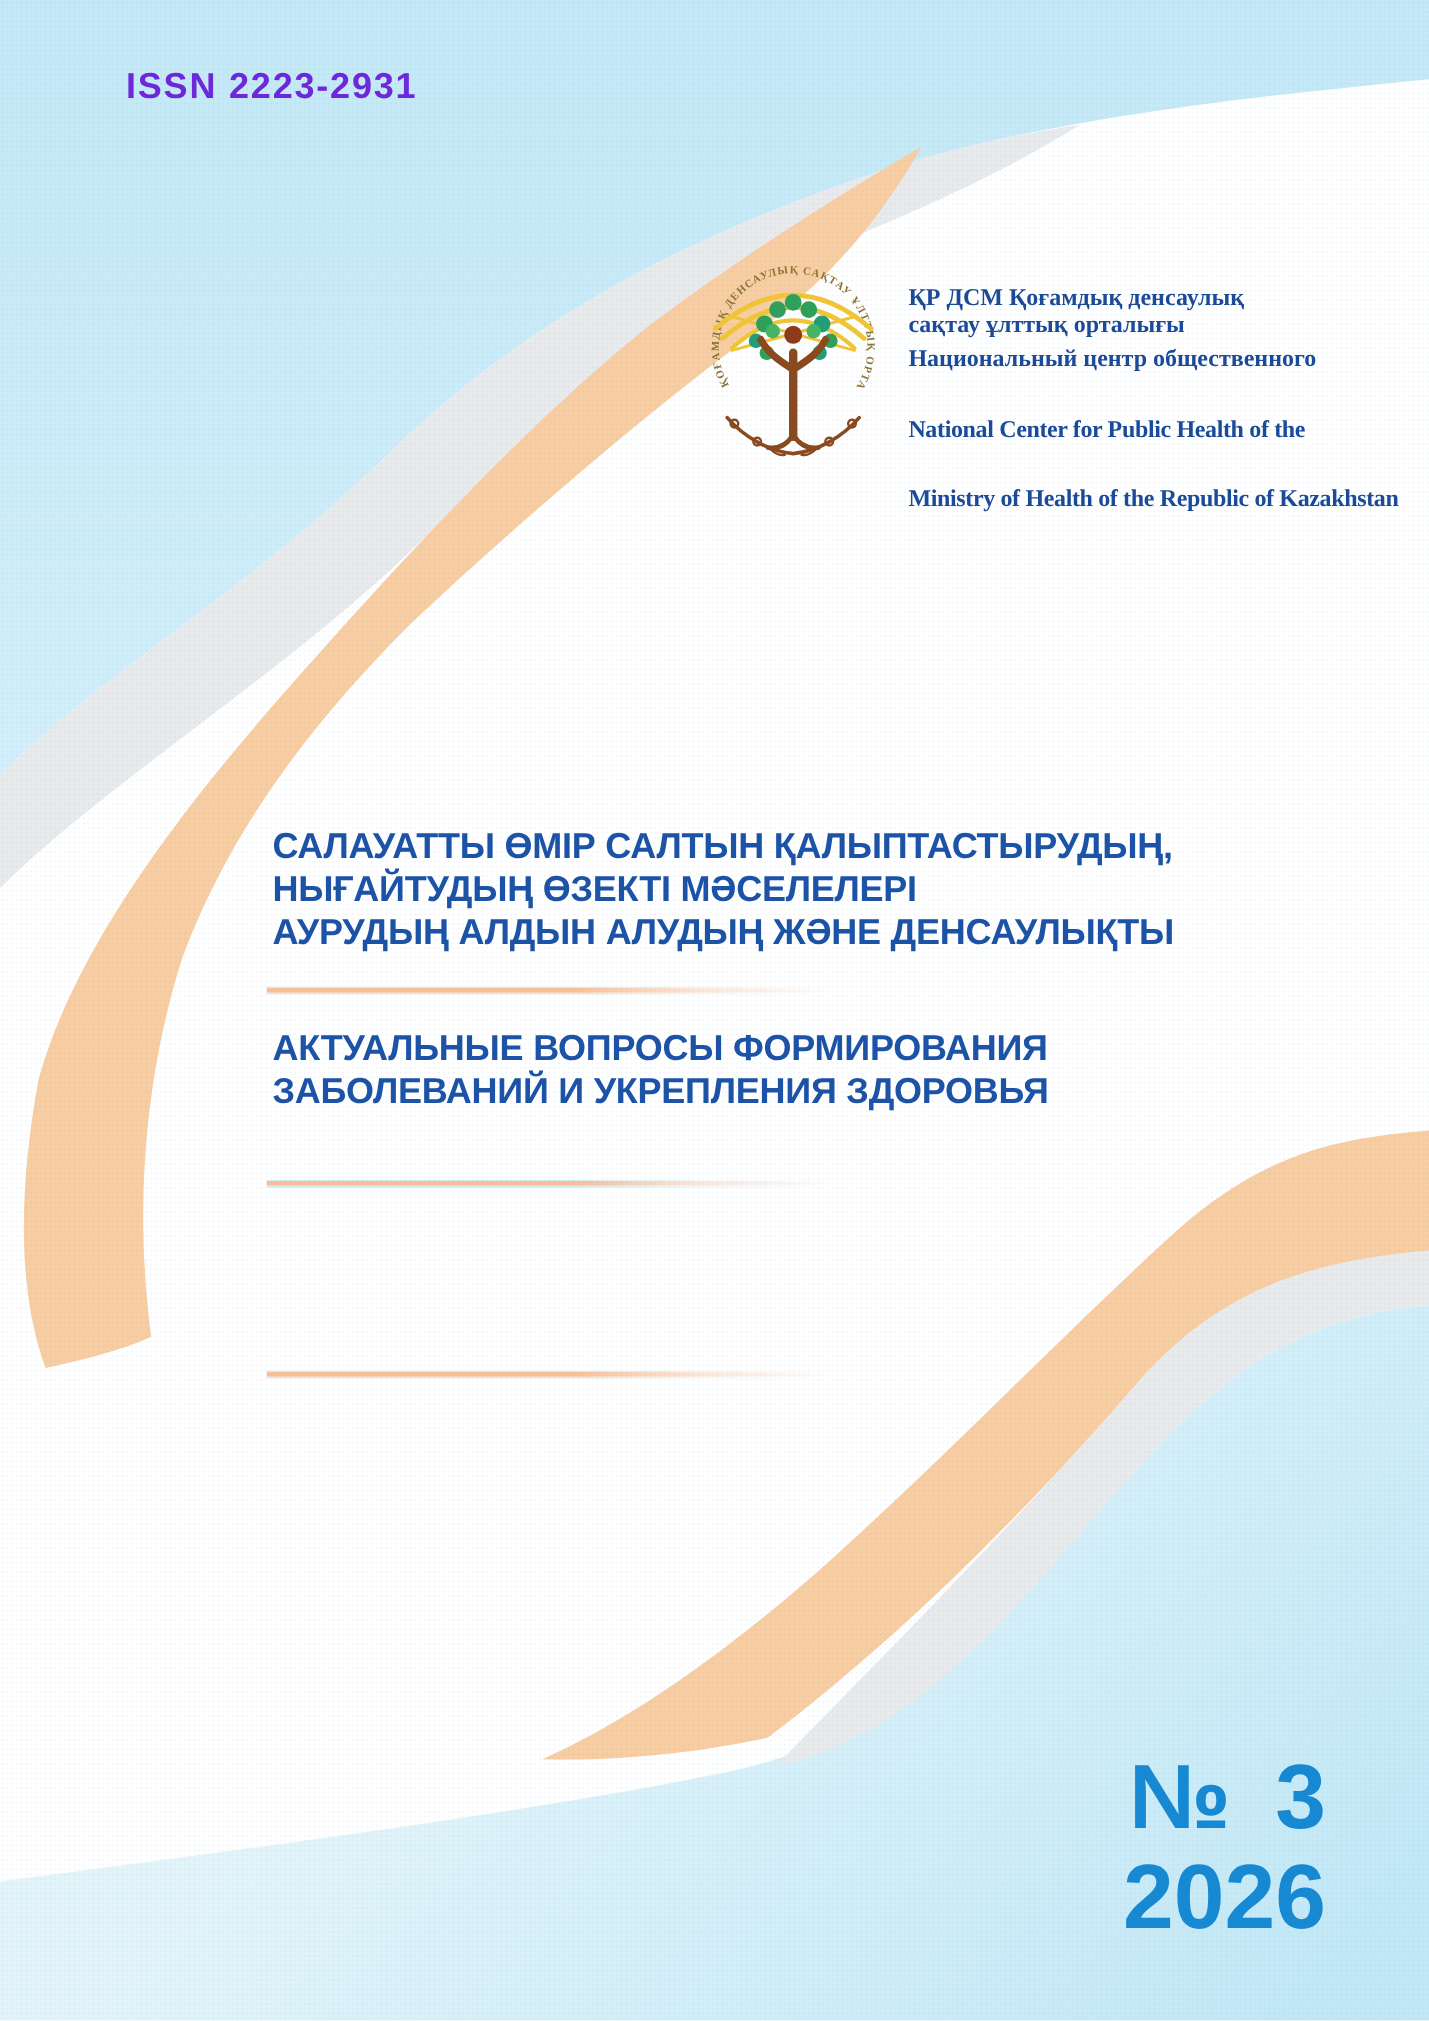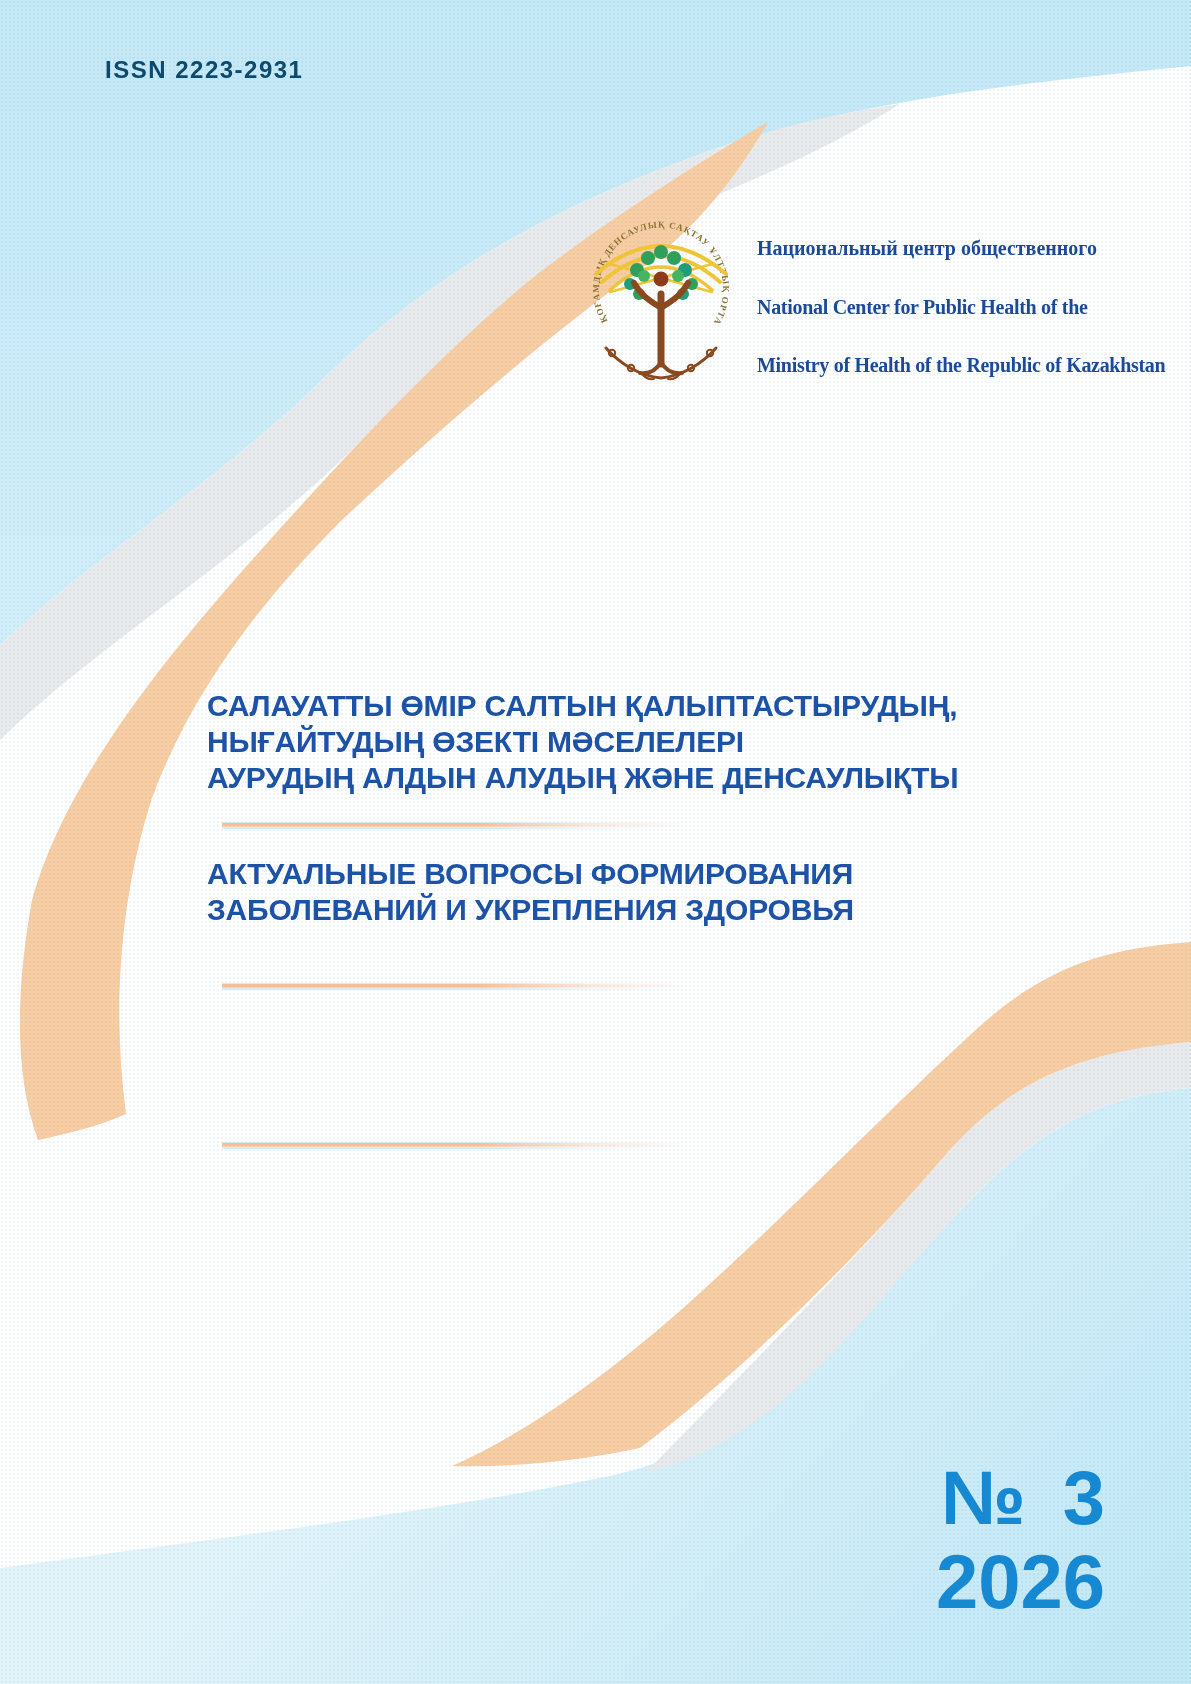--- a/index.html
+++ b/index.html
@@ -14,42 +14,42 @@
   .halftone{
     position:absolute;inset:0;z-index:1;pointer-events:none;
     background-image:radial-gradient(circle, rgba(110,165,190,.6) .7px, transparent .95px);
     background-size:4px 4px;
     opacity:.20;
   }
   .content{position:absolute;inset:0;z-index:2;}
 
   .issn{
     position:absolute;left:105px;top:56px;
-    font-size:24px;font-weight:bold;letter-spacing:1.5px;
-    color:#0c4a6e;
+    font-size:30px;font-weight:bold;letter-spacing:1.5px;
+    color:#6d28d9;
   }
 
   .logo{position:absolute;left:578px;top:202px;width:166px;height:194px;}
 
   .org{
     position:absolute;left:757px;top:237px;
     font-family:"Liberation Serif", serif;
     font-weight:bold;color:#1b4a99;
     font-size:20px;line-height:22.5px;
   }
   .org .org-p{margin:0 0 6px 0;}
   .org div{white-space:nowrap;}
   .org .org-en{letter-spacing:-0.3px;margin-top:36px;}
 
   .title{
     position:absolute;left:207px;
     font-size:30px;font-weight:bold;line-height:36px;
     letter-spacing:-0.2px;color:#1d53a6;
   }
-  .title div{white-space:nowrap;}
+  .title div{white-space:nowrap;margin-left:20px;}
   .title-kk{top:688px;}
   .title-ru{top:856px;}
   .title-en{top:1016px;}
 
   .divider{
     position:absolute;left:222px;width:470px;height:7px;
     background:linear-gradient(180deg,
       #d3ecf6 0 1.5px,
       #f6bf9a 1.5px 4.5px,
       #f8d2b2 4.5px 5.5px,
@@ -151,20 +151,24 @@
         <circle cx="53" cy="166" r="3.2" stroke-width="2"></circle>
         <circle cx="113" cy="166" r="3.2" stroke-width="2"></circle>
         <circle cx="132" cy="151" r="3.2" stroke-width="2"></circle>
         <path d="M64,172 q5,6 12,5" stroke-width="2"></path>
         <path d="M102,172 q-5,6 -12,5" stroke-width="2"></path>
       </g>
     </svg>
 
     <div class="org">
       <div class="org-p">
+        <div>ҚР ДСМ Қоғамдық денсаулық</div>
+        <div>сақтау ұлттық орталығы</div>
+      </div>
+      <div class="org-p">
         <div>Национальный центр общественного</div>
       </div>
       <div class="org-p">
         <div class="org-en">National Center for Public Health of the</div>
         <div class="org-en">Ministry of Health of the Republic of Kazakhstan</div>
       </div>
     </div>
 
     <div class="title title-kk">
       <div>САЛАУАТТЫ ӨМІР САЛТЫН ҚАЛЫПТАСТЫРУДЫҢ,</div>

